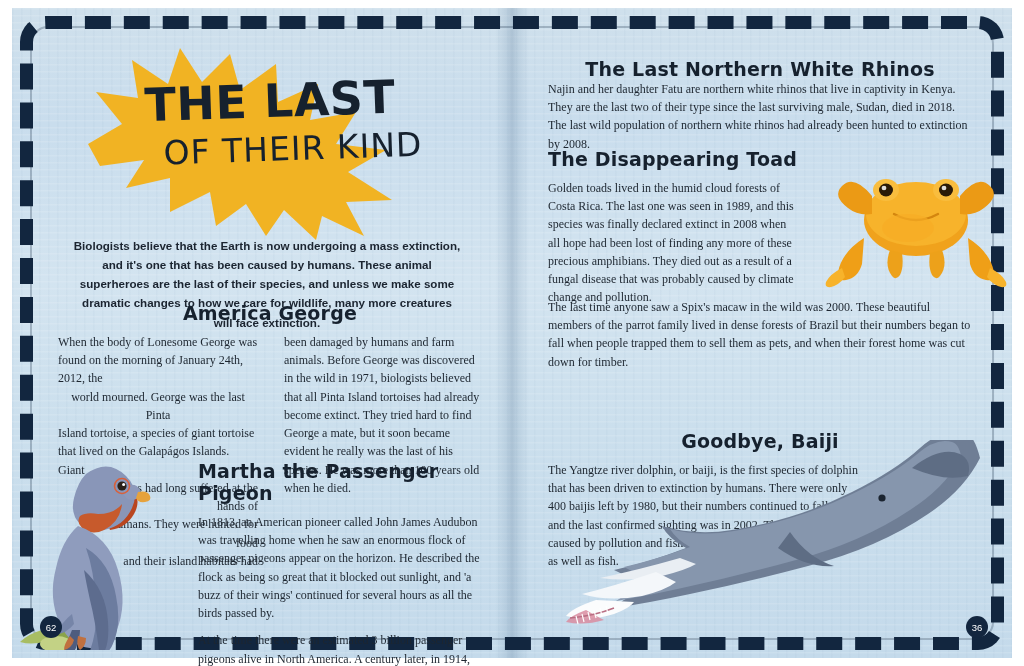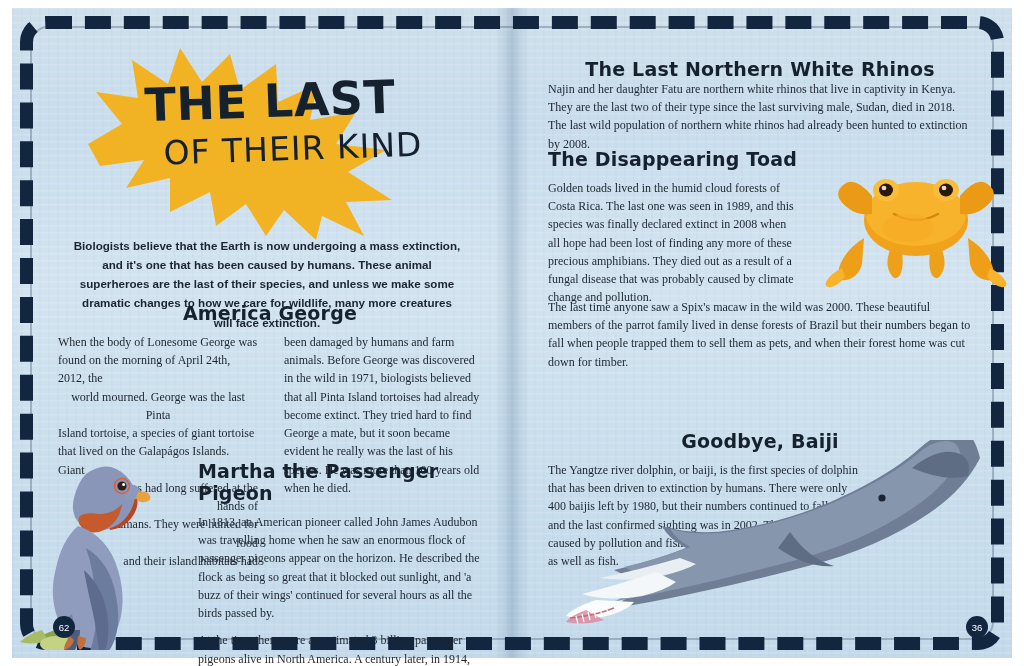--- a/index.html
+++ b/index.html
@@ -168,21 +168,21 @@
   .pagenum {
     position: absolute;
     width: 22px; height: 22px;
     border-radius: 50%;
     background: #13263f;
     color: #ffffff;
     font-family: "Liberation Sans", sans-serif;
     font-size: 9.5px;
     display: flex; align-items: center; justify-content: center;
   }
-  .pagenum.left { left: 53px; bottom: 28px; }
+  .pagenum.left { left: 40px; bottom: 28px; }
   .pagenum.right { right: 36px; bottom: 28px; }
   
   .ill { position: absolute; pointer-events: none; }
   #toad-ill { right: 14px; top: 150px; width: 190px; height: 140px; }
   #baiji-ill { left: 560px; top: 440px; width: 430px; height: 210px; }
   #pigeon-ill { left: 12px; top: 430px; width: 160px; height: 220px; }
 </style>
 </head>
 <body>
 
@@ -212,21 +212,21 @@
       </div>
     </div>
 
     <div class="intro">Biologists believe that the Earth is now undergoing a mass extinction, and it's one that has been caused by humans. These animal superheroes are the last of their species, and unless we make some dramatic changes to how we care for wildlife, many more creatures will face extinction.</div>
 
     <div class="lonesome">
       <h2 class="sec center">America George</h2>
       <div class="lg-cols">
         <div class="lg-col a">
           <p class="body taper1" style="text-align:left">When the body of Lonesome George was</p>
-          <p class="body taper1" style="text-align:left;margin-top:-9px">found on the morning of April 24th, 2012, the</p>
+          <p class="body taper1" style="text-align:left;margin-top:-9px">found on the morning of January 24th, 2012, the</p>
           <p class="body taper1" style="text-align:center;margin-top:-9px">world mourned. George was the last Pinta</p>
           <p class="body taper1" style="text-align:left;margin-top:-9px">Island tortoise, a species of giant tortoise</p>
           <p class="body taper1" style="text-align:left;margin-top:-9px">that lived on the Galapágos Islands. Giant</p>
           <p class="body taper2" style="text-align:right;margin-top:-9px">tortoises had long suffered at the hands of</p>
           <p class="body taper3" style="text-align:right;margin-top:-9px">humans. They were hunted for food</p>
           <p class="body taper4" style="text-align:right;margin-top:-9px">and their island habitats had</p>
         </div>
         <div class="lg-col b">
           <p class="body">been damaged by humans and farm animals. Before George was discovered in the wild in 1971, biologists believed that all Pinta Island tortoises had already become extinct. They tried hard to find George a mate, but it soon became evident he really was the last of his species. He was more than 100 years old when he died.</p>
         </div>

